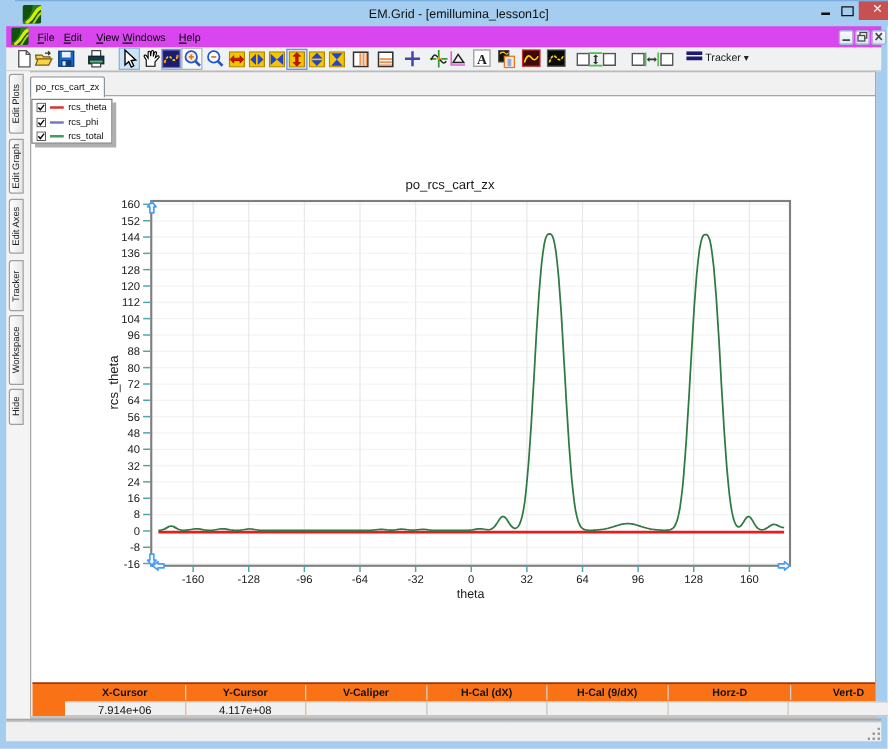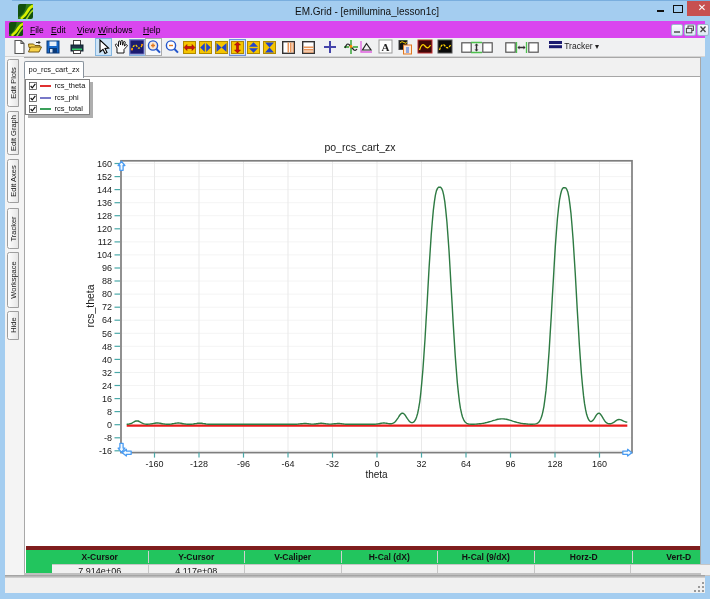--- a/index.html
+++ b/index.html
@@ -30,21 +30,21 @@
 
 #content{position:absolute;left:23.5px;top:57px;width:677px;height:518px;background:#fff;border:1px solid #a8a8a8}
 #tabrow{position:absolute;left:24px;top:58px;width:676px;height:19px;background:#f1f1f1;border-bottom:1px solid #a6a6a6}
 #atab{position:absolute;left:24px;top:61px;width:60px;height:17px;background:#fff;border:1px solid #8a949e;border-bottom:none;border-radius:2px 2px 0 0;font-size:7.5px;text-align:center;line-height:16px;color:#111;z-index:5}
 .chart{position:absolute;left:0;top:0;z-index:1}
 #legend{position:absolute;left:24.5px;top:78.5px;width:65px;height:36px;background:#fff;border:1px solid #808080;box-shadow:3px 3px 0 rgba(120,120,120,.6);z-index:6;padding:1px 0 0 3px}
 .lrow{height:11.4px;display:flex;align-items:center}
 .lline{display:inline-block;width:11px;height:2px;margin:0 4px 0 3px}
 .ltext{font-size:7.5px;color:#111;line-height:10px}
 
-#stable{position:absolute;left:26px;top:546px;width:674px;height:27px;border-top:4px solid #7f1d1d;background:#22c55e}
+#stable{position:absolute;left:26px;top:546px;width:674px;height:27px;border-top:1px solid #7f1d1d;background:#f97316}
 .hcell{position:absolute;top:1px;width:96.5px;height:12px;font-size:8.5px;font-weight:bold;text-align:center;color:#111;border-right:1px solid #d0d0d0;line-height:12px}
 .vcell{position:absolute;top:14px;width:96.5px;height:12px;font-size:9px;text-align:center;color:#111;background:#f0f0f0;border:1px solid #c6c6c6;border-left:none;line-height:12px}
 #sbevel{position:absolute;left:5px;top:575px;width:700px;height:3px;background:linear-gradient(#9a9a9a,#d8d8d8)}
 #sbar{position:absolute;left:5px;top:578px;width:700px;height:15px;background:#f0f0f0}
 #grip{position:absolute;left:694px;top:582px;width:12px;height:11px}
 #botline{position:absolute;left:23.5px;top:573px;width:677px;height:2px;background:#c0c0c0}
 </style></head><body>
 <div id="win">
  <div id="title">
       <div class="txt">EM.Grid - [emillumina_lesson1c]</div>

